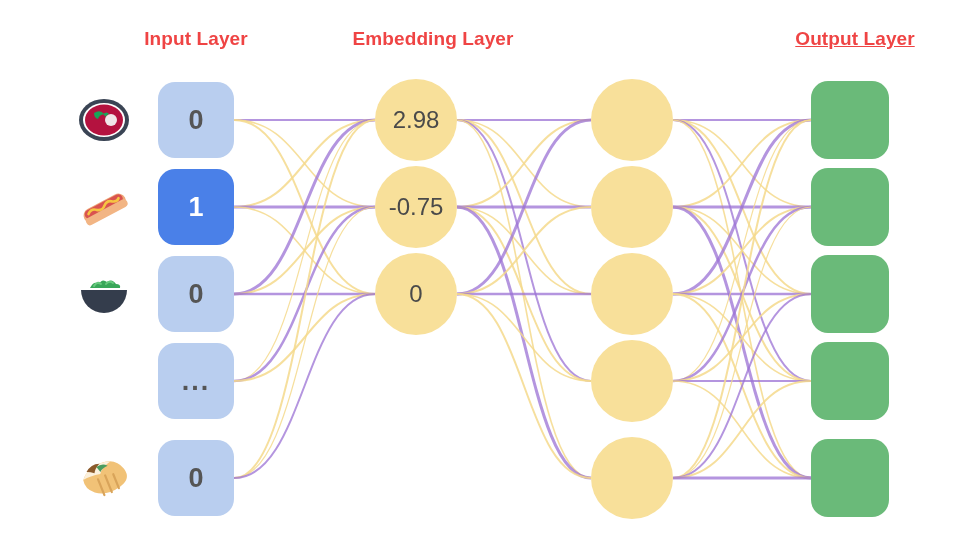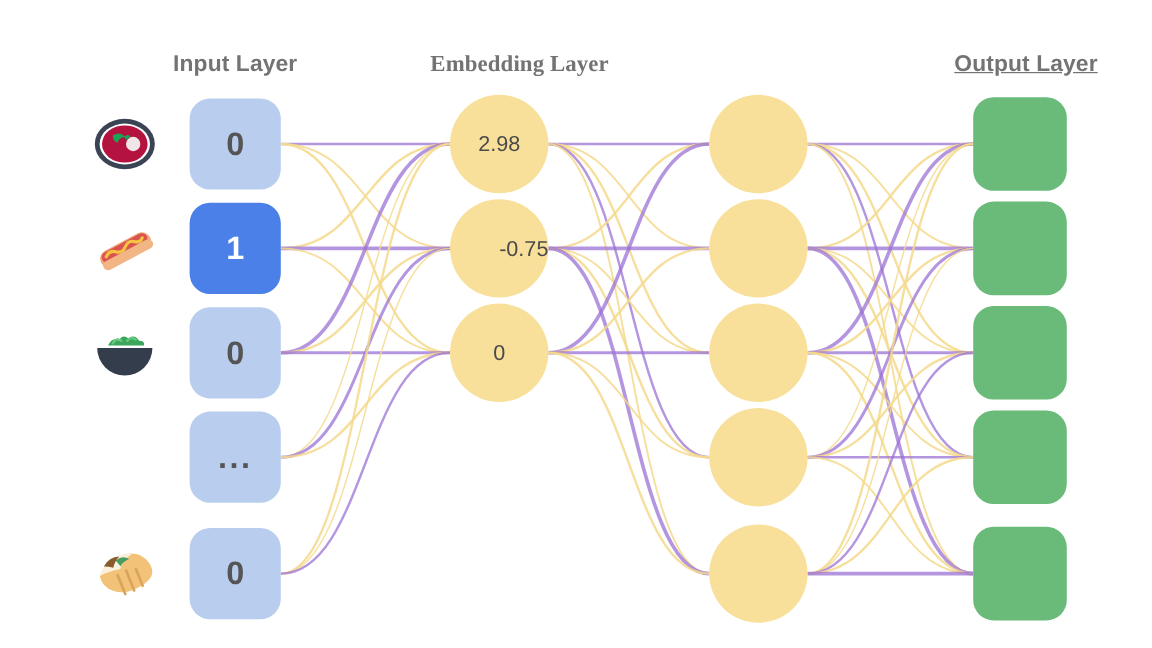--- a/index.html
+++ b/index.html
@@ -22,25 +22,25 @@
     left: 0;
     top: 0;
     width: 960px;
     height: 540px;
     pointer-events: none;
   }
   .layer-title {
     position: absolute;
     font-size: 19px;
     font-weight: bold;
-    color: #737373;
+    color: #ef4444;
     letter-spacing: 0.1px;
     white-space: nowrap;
     transform: translateX(-50%);
-    top: 43px;
+    top: 28px;
   }
   .node {
     position: absolute;
     display: flex;
     align-items: center;
     justify-content: center;
     box-sizing: border-box;
   }
   .input-node {
     width: 76px;
@@ -59,21 +59,21 @@
     font-size: 27px;
     letter-spacing: 2px;
     line-height: 0.6;
   }
   .embed-node {
     width: 82px;
     height: 82px;
     border-radius: 50%;
     background: #f8e09a;
     color: #4a4a4a;
-    font-size: 18px;
+    font-size: 24px;
     font-weight: normal;
   }
   .hidden-node {
     width: 82px;
     height: 82px;
     border-radius: 50%;
     background: #f8e09a;
   }
   .output-node {
     width: 78px;
@@ -149,21 +149,21 @@
       <path d="M673,381 C742,381 742,478 811,478" stroke="#f5d98c" stroke-width="1.6" fill="none" opacity="0.85"></path>
       <path d="M673,478 C742,478 742,120 811,120" stroke="#f5d98c" stroke-width="2" fill="none" opacity="0.85"></path>
       <path d="M673,478 C742,478 742,207 811,207" stroke="#f5d98c" stroke-width="1.2" fill="none" opacity="0.85"></path>
       <path d="M673,478 C742,478 742,294 811,294" stroke="#9b72d4" stroke-width="2" fill="none" opacity="0.75"></path>
       <path d="M673,478 C742,478 742,381 811,381" stroke="#f5d98c" stroke-width="2" fill="none" opacity="0.85"></path>
       <path d="M673,478 C742,478 742,478 811,478" stroke="#9b72d4" stroke-width="3" fill="none" opacity="0.75"></path>
     </svg>
 
   <div id="titles-layer">
       <div class="layer-title" style="left: 196px;">Input Layer</div>
-      <div class="layer-title" style="left: 433px; font-family: Liberation Serif, serif;">Embedding Layer</div>
+      <div class="layer-title" style="left: 433px;">Embedding Layer</div>
       <div class="layer-title" style="left: 855px; text-decoration: underline;">Output Layer</div>
     </div>
   <div id="icons-layer">
       <div class="icon-cell" style="left: 75px; top: 91px;">
         <svg width="56" height="56" viewBox="0 0 56 56">
       <ellipse cx="28" cy="28" rx="25" ry="21" fill="#3a4454"></ellipse>
       <ellipse cx="28" cy="28" rx="21" ry="17" fill="#ffffff"></ellipse>
       <ellipse cx="28" cy="28" rx="19" ry="15.5" fill="#b4123f"></ellipse>
       <path d="M18 21 q6 -4 10 1 q-5 1 -6 5 q-4 -1 -4 -6z" fill="#18a558"></path>
       <path d="M27 22 q4 -3 6 0 q-3 1 -3 3z" fill="#18a558"></path>
@@ -211,21 +211,21 @@
       </div>
       <div class="node input-node  ellipsis" style="left: 158px; top: 343px;">
         <span>...</span>
       </div>
       <div class="node input-node" style="left: 158px; top: 440px;">
         <span>0</span>
       </div>
       <div class="node embed-node" style="left: 375px; top: 79px;">
         <span>2.98</span>
       </div>
-      <div class="node embed-node" style="left: 375px; top: 166px; justify-content: flex-end;">
+      <div class="node embed-node" style="left: 375px; top: 166px;">
         <span>-0.75</span>
       </div>
       <div class="node embed-node" style="left: 375px; top: 253px;">
         <span>0</span>
       </div>
       <div class="node hidden-node" style="left: 591px; top: 79px;"></div>
       <div class="node hidden-node" style="left: 591px; top: 166px;"></div>
       <div class="node hidden-node" style="left: 591px; top: 253px;"></div>
       <div class="node hidden-node" style="left: 591px; top: 340px;"></div>
       <div class="node hidden-node" style="left: 591px; top: 437px;"></div>

